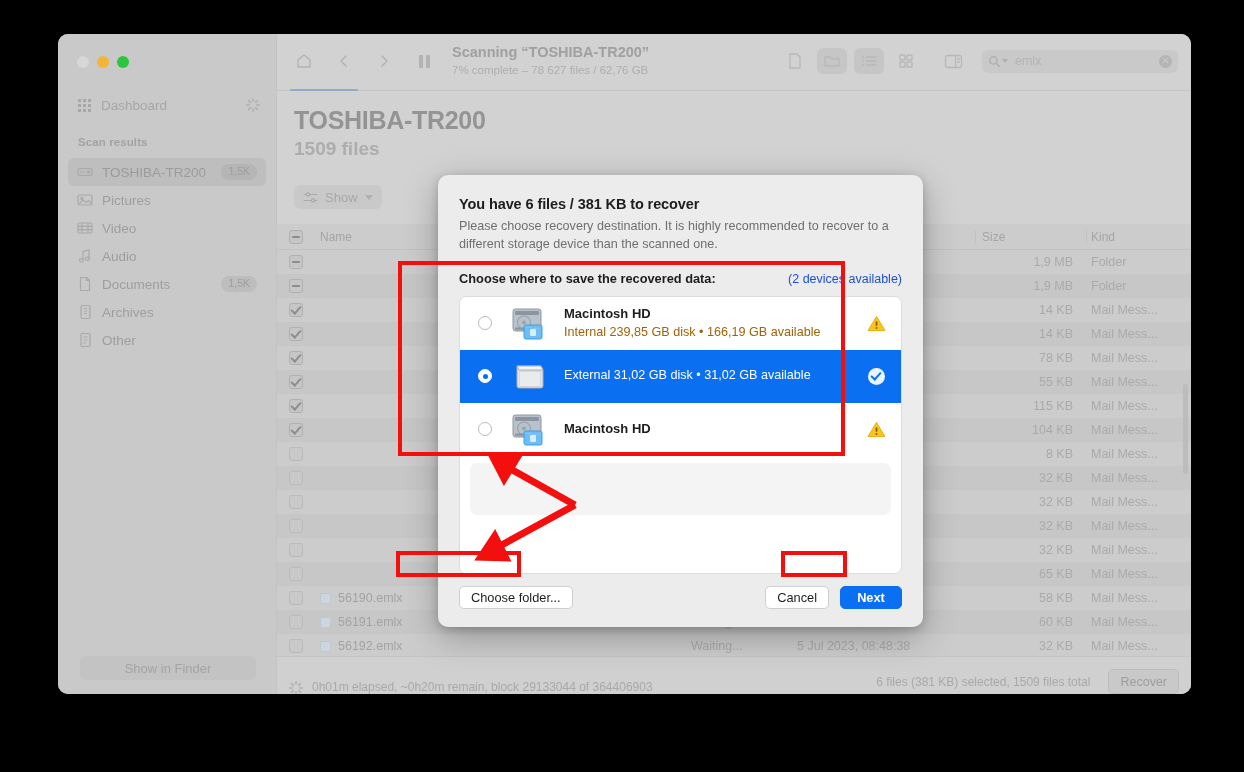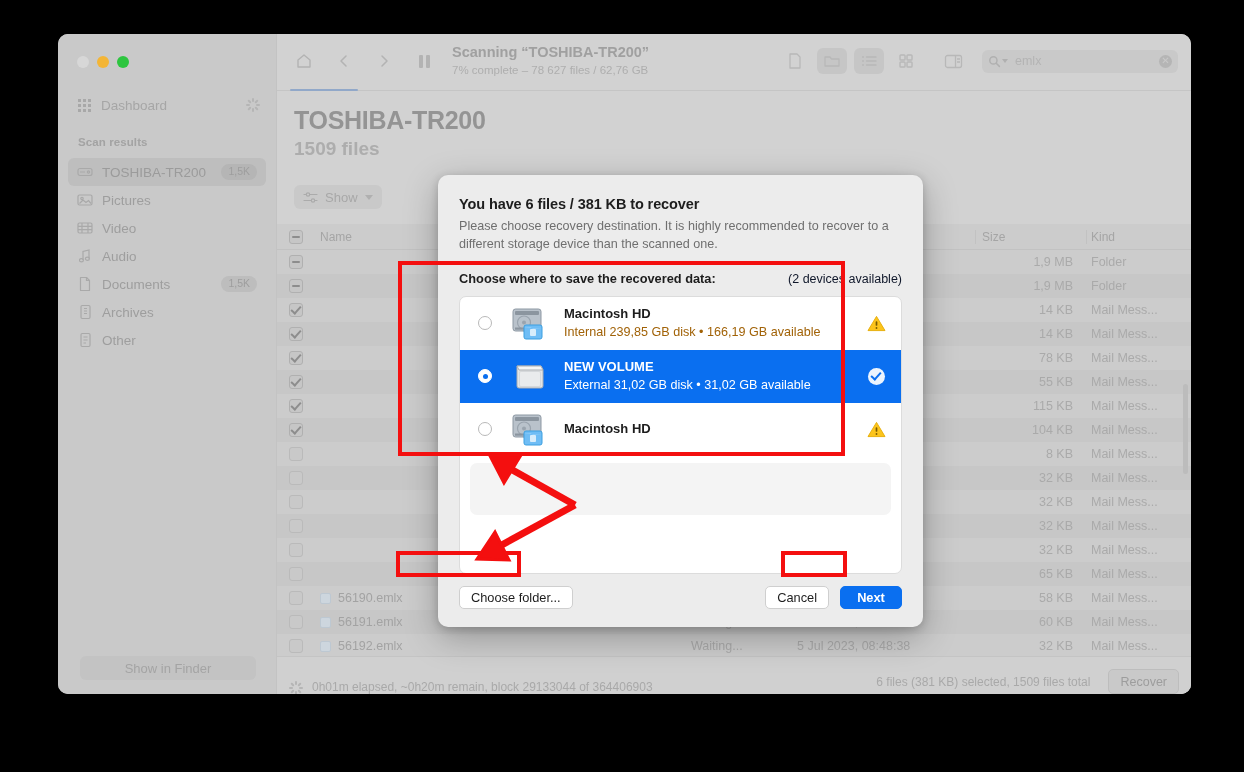--- a/index.html
+++ b/index.html
@@ -439,21 +439,21 @@
     align-items: baseline;
   }
   #choose-label {
     font-size: 12.8px;
     font-weight: bold;
     color: #1d1d1d;
   }
   #devices-count {
     margin-left: auto;
     font-size: 12.5px;
-    color: #0f172a;
+    color: #1d4ed8;
   }
 
   #device-panel {
     margin-top: 10px;
     background: #ffffff;
     border-radius: 7px;
     border: 1px solid #dcdcdc;
     height: 276px;
     position: relative;
     overflow: hidden;
@@ -1067,21 +1067,20 @@
                 <span class="radio">
                   <span class="dot"></span>
                 </span>
                 <span class="dev-icon"><svg width="42" height="38" viewBox="0 0 42 38">
                     <path d="M9 9 H33 L35 13 V29 Q35 31 33 31 H11 Q9 31 9 29 Z" fill="#e3e5e7" stroke="#a9adb2" stroke-width="1"></path>
                     <path d="M9 9 H33 L35 13 H11 Z" fill="#f4f5f6" stroke="#a9adb2" stroke-width="1"></path>
                     <rect x="11" y="14" width="22" height="16" rx="1.5" fill="#d5d8db"></rect>
                     <rect x="12" y="15" width="20" height="14" rx="1" fill="#e9ebed"></rect>
                   </svg></span>
                 <span class="dev-text">
-                  <div class="dev-name">NEW VOLUME</div>
                   <div class="dev-sub">External 31,02 GB disk • 31,02 GB available</div>
                 </span>
                 <span class="dev-right">
                   <span class="check-circle">
                     <span class="ck"></span>
                   </span>
                 </span>
               </div>
               <div class="dev-row">
                 <span class="radio"></span>

